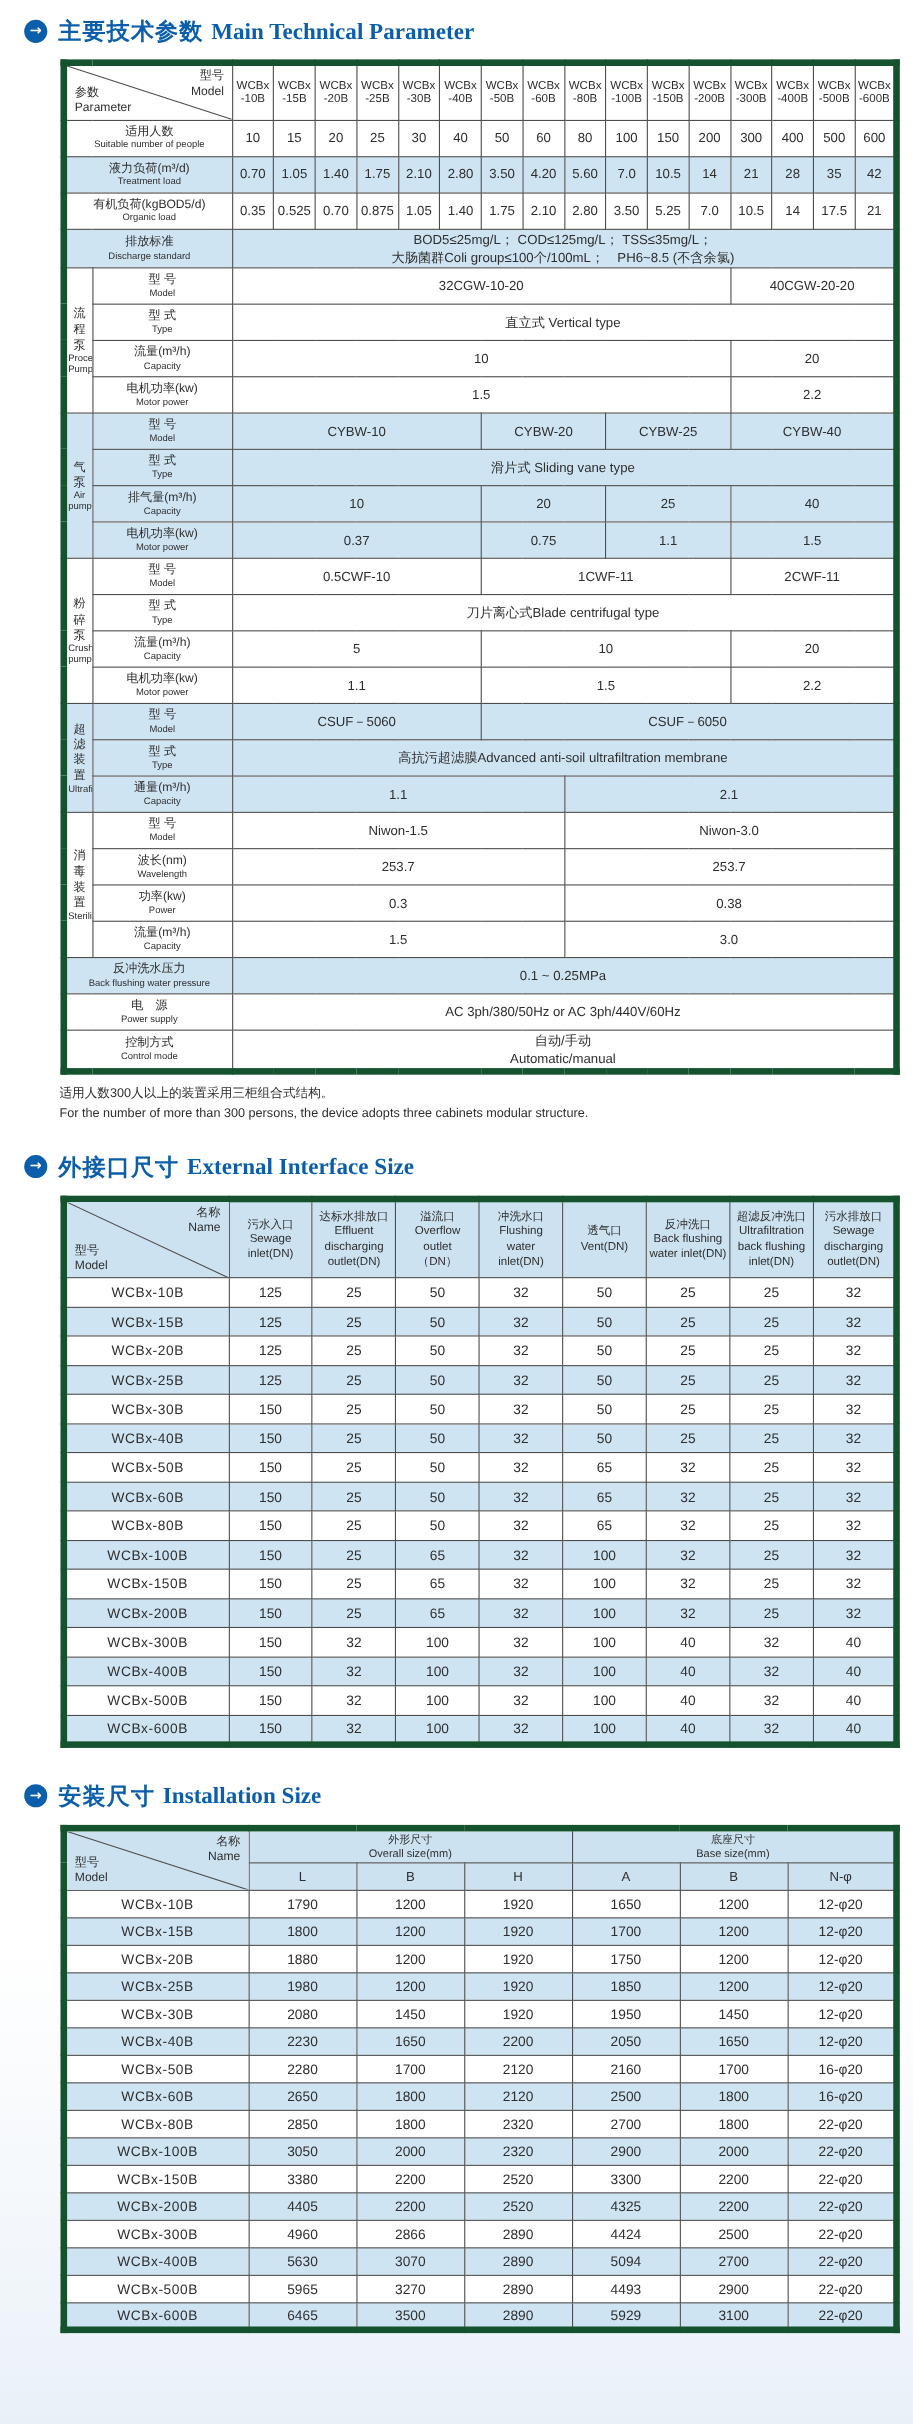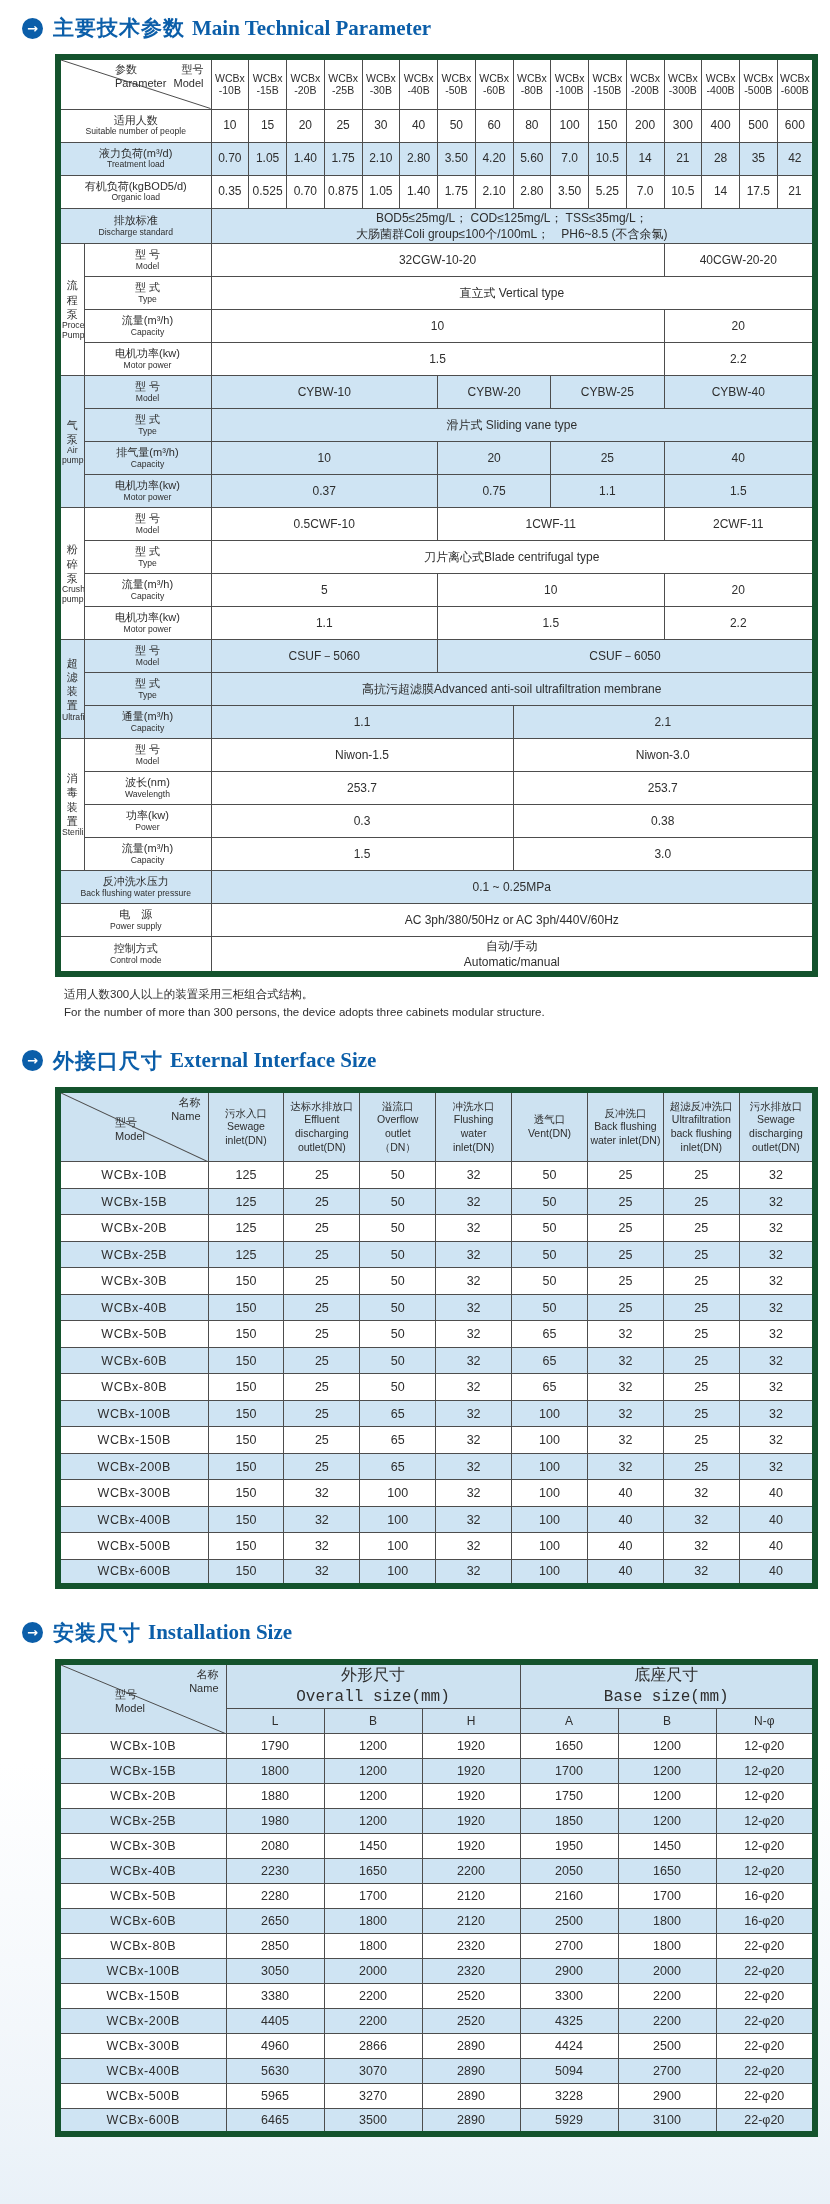--- a/index.html
+++ b/index.html
@@ -24,48 +24,48 @@
     border-collapse:collapse;table-layout:fixed;width:757px;margin-left:35px;
     border:6px solid #14532d;background:#fff;
   }
   .tbl td{border:1px solid #4d4d4d;text-align:center;vertical-align:middle;padding:1px;overflow:hidden;}
   .pre{white-space:pre-line;}
   tr.shade td{background:#cfe4f3;}
   
   .corner{position:relative;padding:0;}
   .corner .diag{position:absolute;left:0;top:0;width:100%;height:100%;}
   .corner .c-top{position:absolute;top:3px;right:7px;text-align:right;font-size:11px;line-height:1.25;white-space:pre-line;}
-  .corner .c-bot{position:absolute;bottom:18px;left:7px;text-align:left;font-size:11px;line-height:1.25;white-space:pre-line;margin-left:47px;}
+  .corner .c-bot{position:absolute;bottom:3px;left:7px;text-align:left;font-size:11px;line-height:1.25;white-space:pre-line;}
   
   #t1{font-size:12px;}
   #t1 thead tr{height:52px;}
   #t1 tbody tr{height:33px;}
   #t1 .colhead{font-size:10.5px;line-height:1.2;padding:0;}
   #t1 .rowlabel{padding:1px 2px;}
   #t1 .rowlabel .zh{font-size:11px;line-height:1.25;}
   #t1 .rowlabel .en{font-size:8.6px;line-height:1.15;}
   #t1 .section .sec-zh{font-size:11px;line-height:1.3;}
   #t1 .section .sec-en{font-size:8.6px;line-height:1.1;}
   #t1 .val{font-size:12px;line-height:1.35;}
   
   #t2,#t3{font-size:12px;}
   #t2 thead tr{height:72px;}
   #t2 tbody tr{height:26.5px;}
   #t3 thead tr.g{height:30px;}
   #t3 thead tr.l{height:25px;}
   #t3 tbody tr{height:25px;}
   #t2 thead td,#t3 thead td{background:#cde2f1;}
   .colhead2{font-size:10.5px;line-height:1.3;}
-  .grouphead{font-size:16px;line-height:1.3;font-family:Liberation Mono, monospace;}
+  .grouphead{font-size:10px;line-height:1.3;}
   .collet{font-size:12px;}
   .model{font-size:12.5px;letter-spacing:.5px;margin-left:12px;}
   .val2{font-size:12.5px;}
   
   .notes{margin:9px 0 0 14px;font-size:11.5px;line-height:1.5;}
-  .notes .ind{margin-left:30px;}
+  .notes .ind{margin-left:20px;}
   .gap1{height:26px;}
   .gap2{height:30px;}
 </style>
 </head>
 <body>
 
 <div class="page">
 
   <div class="sec-title">
     <span class="bullet">→</span>
@@ -840,21 +840,21 @@
           <td class="val2">2890</td>
           <td class="val2">5094</td>
           <td class="val2">2700</td>
           <td class="val2">22-φ20</td>
         </tr>
         <tr>
           <td class="model">WCBx-500B</td>
           <td class="val2">5965</td>
           <td class="val2">3270</td>
           <td class="val2">2890</td>
-          <td class="val2">3228</td>
+          <td class="val2">4493</td>
           <td class="val2">2900</td>
           <td class="val2">22-φ20</td>
         </tr>
         <tr class="shade">
           <td class="model">WCBx-600B</td>
           <td class="val2">6465</td>
           <td class="val2">3500</td>
           <td class="val2">2890</td>
           <td class="val2">5929</td>
           <td class="val2">3100</td>

